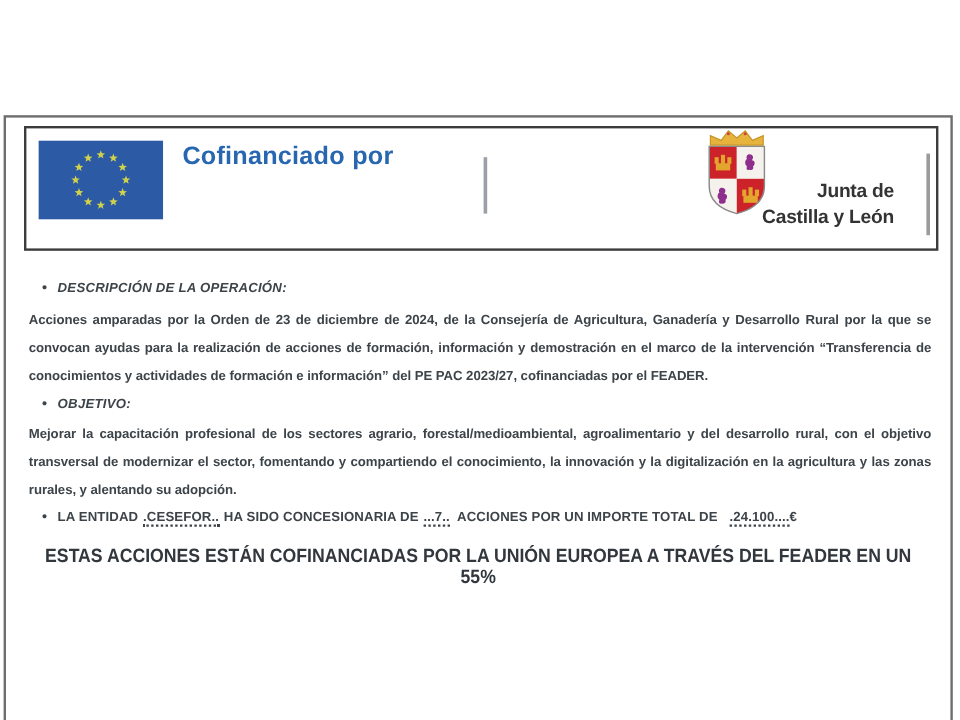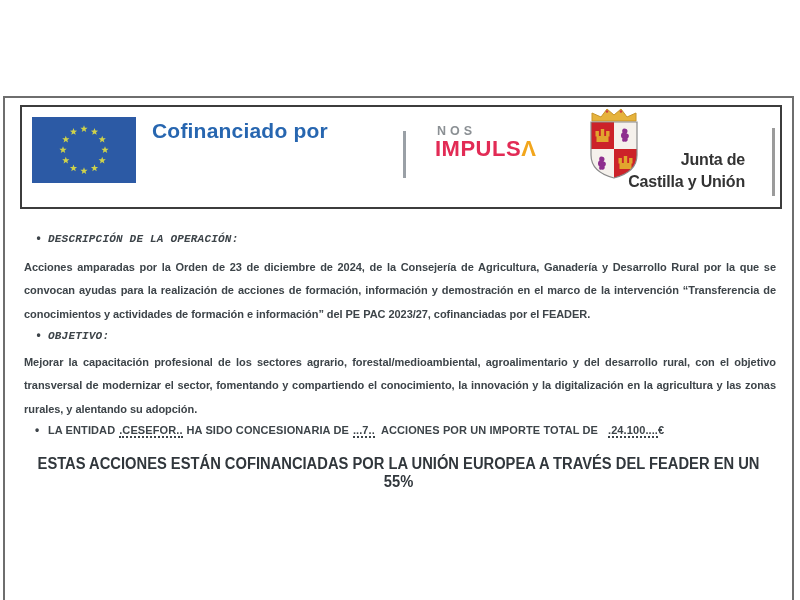--- a/index.html
+++ b/index.html
@@ -21,21 +21,21 @@
   .impulsa .nos{font-size:12.5px;font-weight:bold;color:#8b9094;letter-spacing:4px;margin-left:2px;line-height:14px;}
   .impulsa .imp{font-size:22px;font-weight:bold;color:#e22b55;letter-spacing:.5px;line-height:22px;}
   .impulsa .caret{color:#f2a61c;}
   .arms{position:absolute;left:566px;top:0px;width:52px;height:74px;}
   .junta{position:absolute;left:553px;top:42px;width:170px;text-align:right;
          font-size:16px;font-weight:bold;color:#333;line-height:22px;letter-spacing:-.2px;}
   .vdiv2{position:absolute;left:750px;top:21px;width:3px;height:68px;background:#9b9b9b;}
 
   
   .sec-head{position:absolute;left:30px;font-size:11px;font-weight:bold;font-style:italic;
-            letter-spacing:.2px;color:#3d4449;font-family:Liberation Mono, monospace;}
+            letter-spacing:.2px;color:#3d4449;}
   .sec-head .bullet{display:inline-block;width:13px;font-style:normal;font-size:12px;}
   .para{position:absolute;left:19px;width:752px;font-size:11px;font-weight:bold;
         line-height:23.4px;text-align:justify;color:#3d4449;letter-spacing:-.05px;}
   .sh1{top:134px;} .p1{top:158px;} .sh2{top:231px;} .p2{top:253px;}
 
   .entity{position:absolute;left:30px;top:325px;font-size:11px;font-weight:bold;
           color:#3d4449;white-space:nowrap;letter-spacing:.1px;}
   .entity .bullet{display:inline-block;width:13px;font-size:12px;}
   .entity span.word{margin-right:4px;}
   .entity .fill{border-bottom:2px dotted #3d4449;margin-right:4px;}
@@ -75,24 +75,20 @@
           <use href="#st" transform="translate(41.5,14.8)"></use>
         </svg>
       </div>
 
       <div class="eu-text">
         <div>Cofinanciado por</div>
       </div>
 
       <div class="vdiv1"></div>
 
-      <div class="impulsa">
-        <div class="nos">NOS</div>
-        <div class="imp"><span>IMPULS</span><span class="caret">Λ</span></div>
-      </div>
 
       <div class="arms">
         <svg width="52" height="74" viewBox="0 0 52 74" xmlns="http://www.w3.org/2000/svg">
           <defs>
             <clipPath id="shieldClip">
               <path d="M3,15 H49 V48 Q49,65 26,71 Q3,65 3,48 Z"></path>
             </clipPath>
             <g id="castle">
               <rect x="-6" y="-1" width="12" height="6" fill="#e2a52e"></rect>
               <rect x="-7" y="-6" width="3.4" height="5.5" fill="#e2a52e"></rect>
@@ -113,21 +109,21 @@
             <use href="#castle" transform="translate(37.5,57)"></use>
             <use href="#lion" transform="translate(37.5,28.5)"></use>
             <use href="#lion" transform="translate(14.5,56.5)"></use>
           </g>
           <path d="M3,15 H49 V48 Q49,65 26,71 Q3,65 3,48 Z" fill="none" stroke="#8a8a8a" stroke-width="1.2"></path>
         </svg>
       </div>
 
       <div class="junta">
         <div>Junta de</div>
-        <div>Castilla y Unión</div>
+        <div>Castilla y León</div>
       </div>
 
       <div class="vdiv2"></div>
     </div>
 
     <div class="sec-head sh1"><span class="bullet">•</span><span>DESCRIPCIÓN DE LA OPERACIÓN:</span></div>
 
     <div class="para p1">Acciones amparadas por la Orden de 23 de diciembre de 2024, de la Consejería de Agricultura, Ganadería y Desarrollo Rural por la que se convocan ayudas para la realización de acciones de formación, información y demostración en el marco de la intervención “Transferencia de conocimientos y actividades de formación e información” del PE PAC 2023/27, cofinanciadas por el FEADER.</div>
 
     <div class="sec-head sh2"><span class="bullet">•</span><span>OBJETIVO:</span></div>

